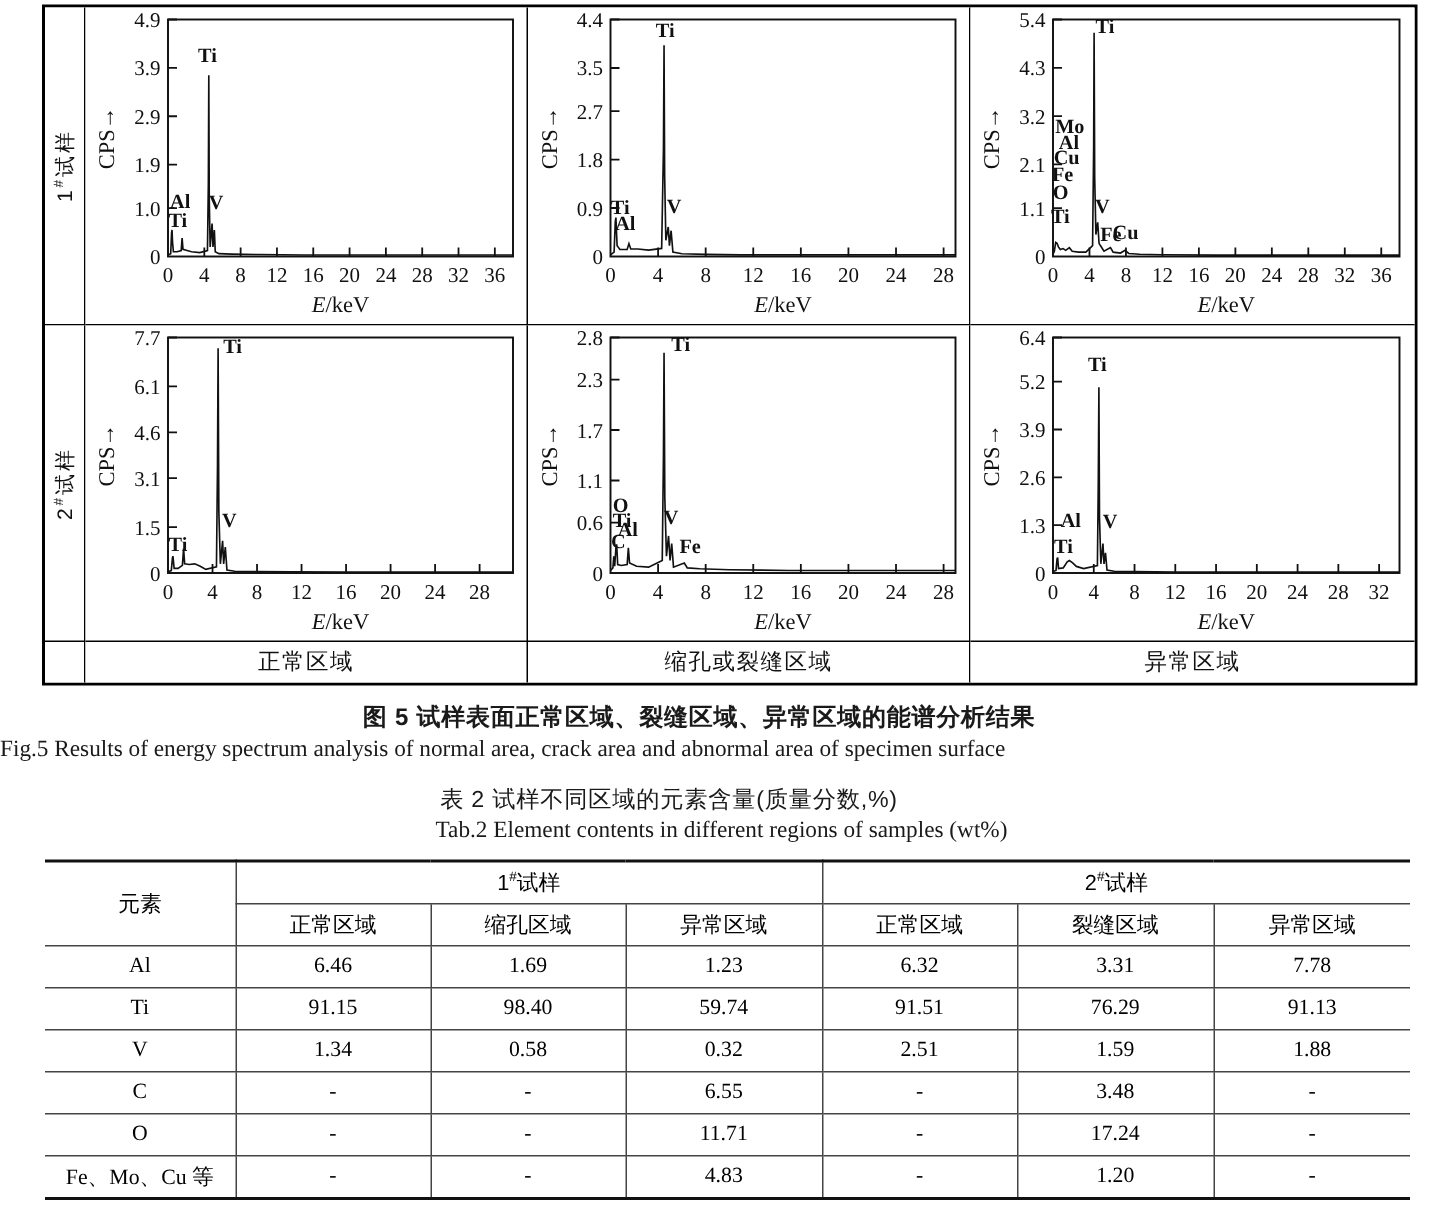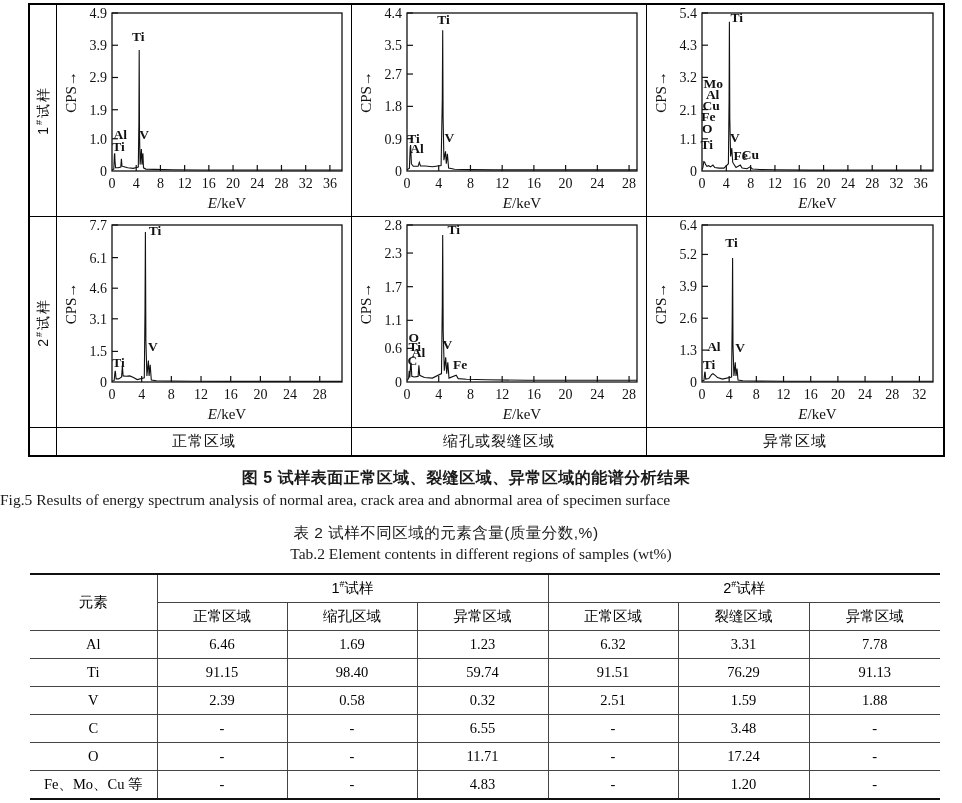--- a/index.html
+++ b/index.html
@@ -361,21 +361,21 @@
         <td class="el-cell">Ti</td>
         <td>91.15</td>
         <td>98.40</td>
         <td>59.74</td>
         <td>91.51</td>
         <td>76.29</td>
         <td>91.13</td>
       </tr>
       <tr>
         <td class="el-cell">V</td>
-        <td>2.39</td>
+        <td>1.34</td>
         <td>0.58</td>
         <td>0.32</td>
         <td>2.51</td>
         <td>1.59</td>
         <td>1.88</td>
       </tr>
       <tr>
         <td class="el-cell">C</td>
         <td>-</td>
         <td>-</td>

